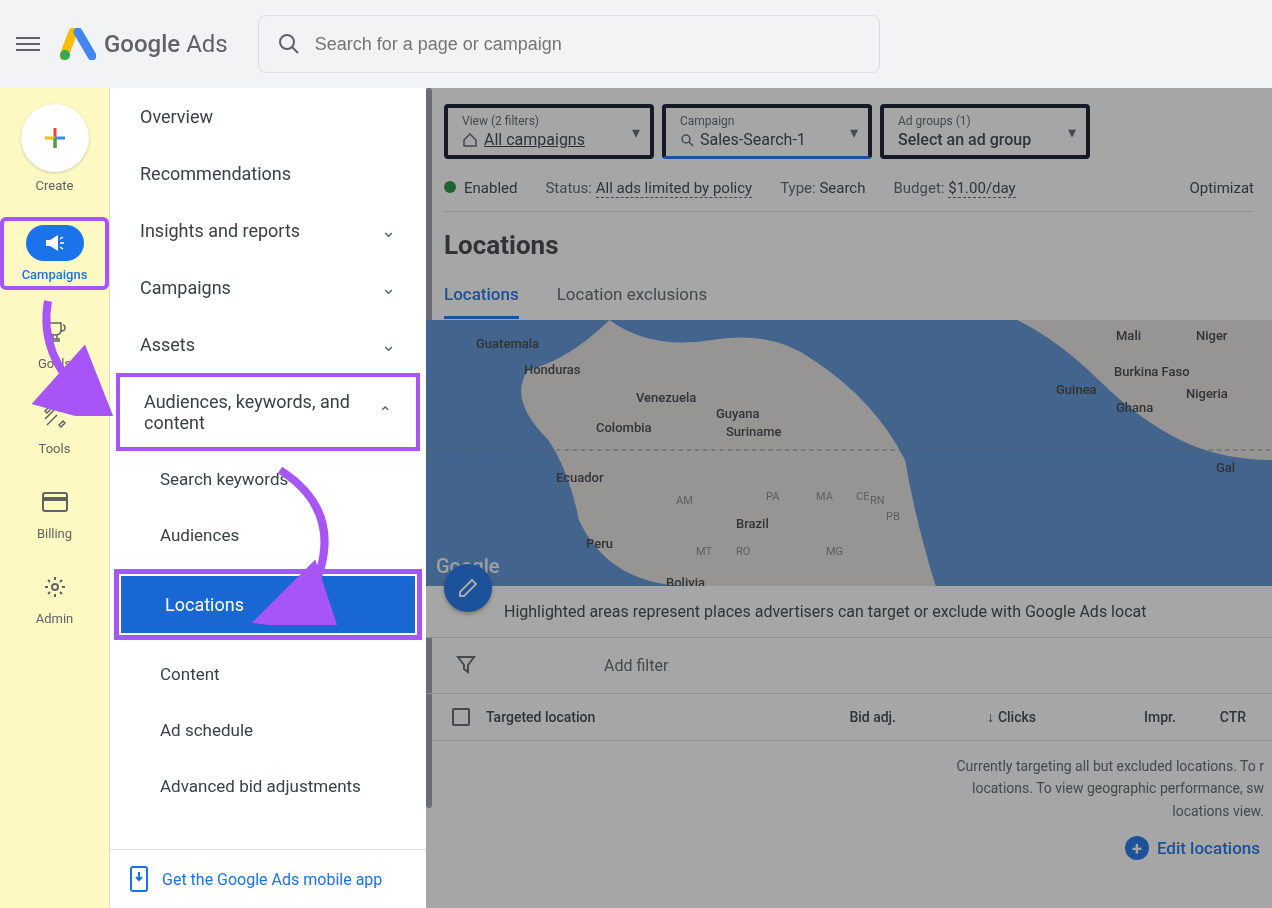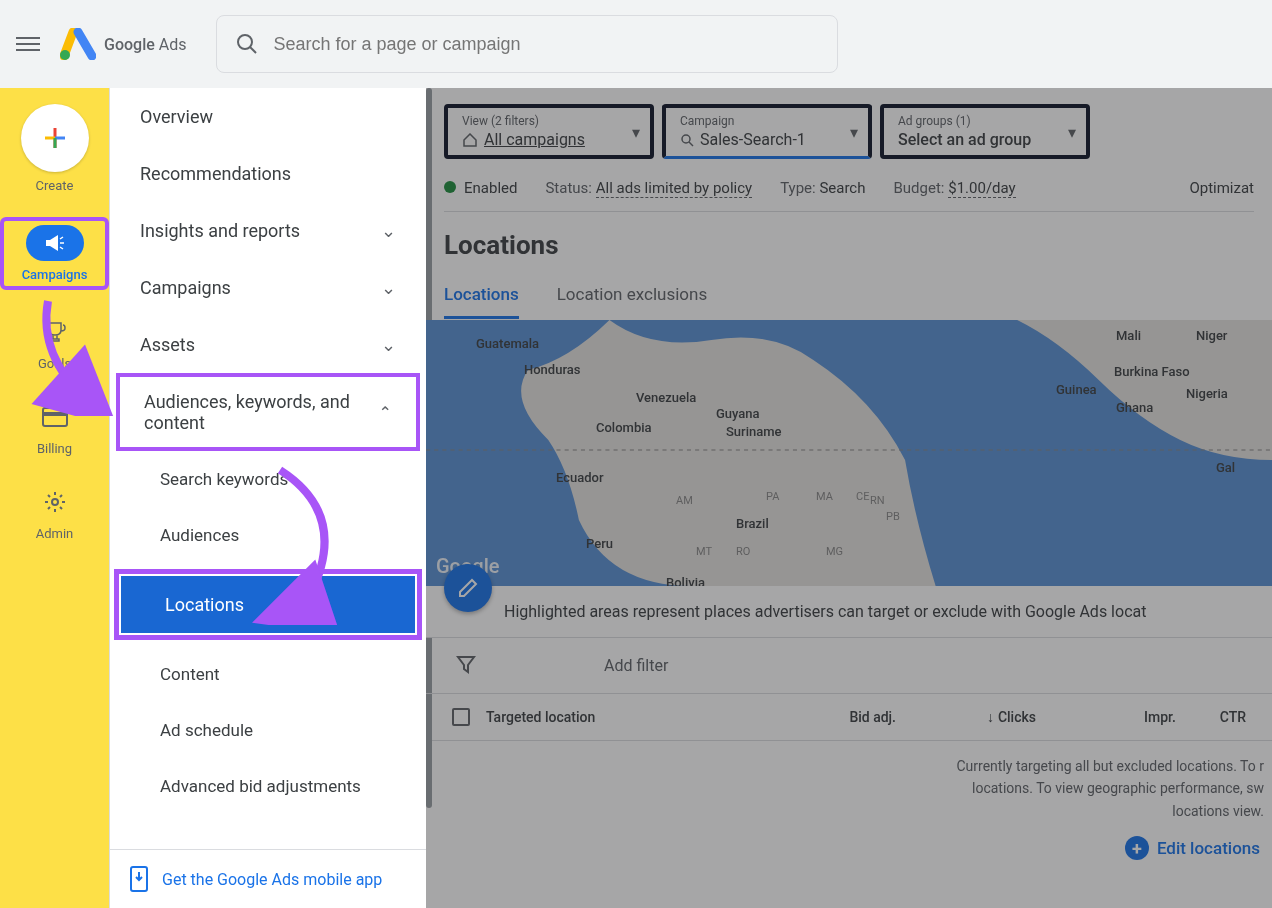--- a/index.html
+++ b/index.html
@@ -2,29 +2,29 @@
 <html><head>
 <meta charset="utf-8">
 <style>
 * { box-sizing: border-box; margin: 0; padding: 0; }
 body { font-family: 'Google Sans', Roboto, Arial, sans-serif; background: #f1f3f4; overflow: hidden; height: 908px; width: 1272px; }
 
 .header { height: 88px; display: flex; align-items: center; padding: 0 16px; background: #f1f3f4; }
 .menu-icon { width: 24px; height: 24px; margin-right: 20px; cursor: pointer; display: flex; flex-direction: column; justify-content: space-around; padding: 3px 0;}
 .menu-icon span { height: 2px; background: #5f6368; width: 100%; }
 .logo-wrap { display: flex; align-items: center; margin-right: 30px; }
-.logo-text { font-size: 16px; color: #5f6368; margin-left: 8px; }
+.logo-text { font-size: 24px; color: #5f6368; margin-left: 8px; }
 .logo-text .bold { font-weight: 500; color: #5f6368; }
 .search-box { flex: 0 0 622px; height: 58px; border: 1px solid #dadce0; border-radius: 8px; display: flex; align-items: center; padding: 0 18px; background: #f1f3f4; }
 .search-box svg { margin-right: 14px; }
 .search-input-el { font-size: 18px; color: #5f6368; border: none; background: transparent; flex: 1; outline: none; }
 
 .body-wrap { display: flex; height: 820px; }
 
-.rail { width: 110px; background: #fde047; display: flex; flex-direction: column; align-items: center; padding-top: 12px; border-right: 1px solid #dadce0; }
+.rail { width: 110px; background: #fef9c3; display: flex; flex-direction: column; align-items: center; padding-top: 12px; border-right: 1px solid #dadce0; }
 .rail-item { display: flex; flex-direction: column; align-items: center; margin-bottom: 20px; width: 100%; padding: 4px 0;}
 .rail-icon { width: 58px; height: 36px; display:flex; align-items:center; justify-content:center; }
 .rail-label { font-size: 13px; color: #5f6368; margin-top: 6px; }
 .create-circle { width: 68px; height: 68px; border-radius: 50%; background: #fff; display: flex; align-items: center; justify-content: center; box-shadow: 0 1px 3px rgba(0,0,0,0.2); }
 .campaigns-pill { background: #1a73e8; border-radius: 18px; width: 58px; height: 36px; display: flex; align-items: center; justify-content: center; }
 .rail-highlight { border: 4px solid #a855f7; border-radius: 6px; padding: 4px 2px; }
 .rail-item.highlighted .rail-label { color:#1a73e8; font-weight:500;}
 
 .sidebar { width: 316px; background: #fff; position: relative; overflow-y: auto; }
 .side-item { padding: 18px 30px; font-size: 18px; color: #3c4043; display: flex; align-items: center; justify-content: space-between; cursor: pointer; }
@@ -138,20 +138,28 @@
 
     <div class="rail-item">
       <div class="rail-icon">
           <svg width="24" height="24" viewBox="0 0 24 24">
             <path d="M6 3 L18 3 L18 10 Q18 15 12 15 Q6 15 6 10 Z M4 5 Q2 5 2 8 Q2 11 6 11 M20 5 Q22 5 22 8 Q22 11 18 11 M10 15 L10 19 L14 19 L14 15 M8 21 L16 21 L16 19 L8 19 Z" stroke="#5f6368" stroke-width="1.5" fill="none"></path>
           </svg>
         </div>
       <div class="rail-label">Goals</div>
     </div>
 
+    <div class="rail-item">
+      <div class="rail-icon">
+          <svg width="24" height="24" viewBox="0 0 24 24">
+            <path d="M4 20 L14 10 M18 6 Q20 4 20 2 L16 6 L14 4 L18 0 Q14 0 12 4 L2 14 M8 4 L4 8 L2 6 L6 2 Z M16 20 L20 16 L22 18 L18 22 Z" stroke="#5f6368" stroke-width="1.5" fill="none"></path>
+          </svg>
+        </div>
+      <div class="rail-label">Tools</div>
+    </div>
 
     <div class="rail-item">
       <div class="rail-icon">
           <svg width="26" height="20" viewBox="0 0 26 20">
             <rect x="1" y="1" width="24" height="18" rx="2" stroke="#5f6368" stroke-width="2" fill="none"></rect>
             <rect x="1" y="5" width="24" height="4" fill="#5f6368"></rect>
           </svg>
         </div>
       <div class="rail-label">Billing</div>
     </div>

